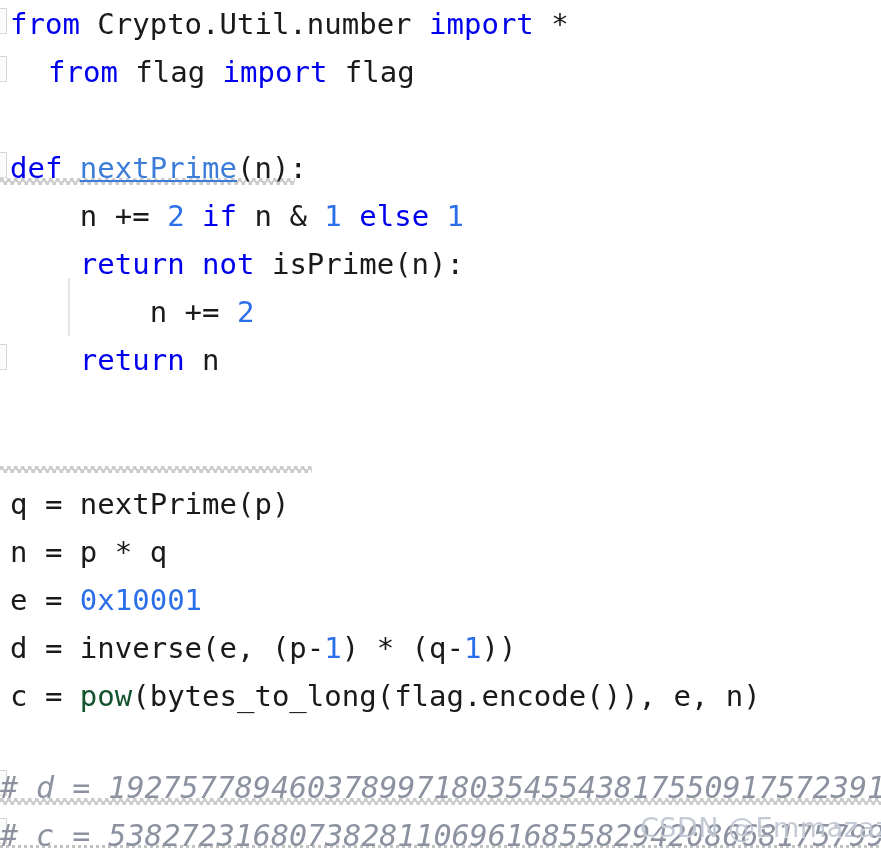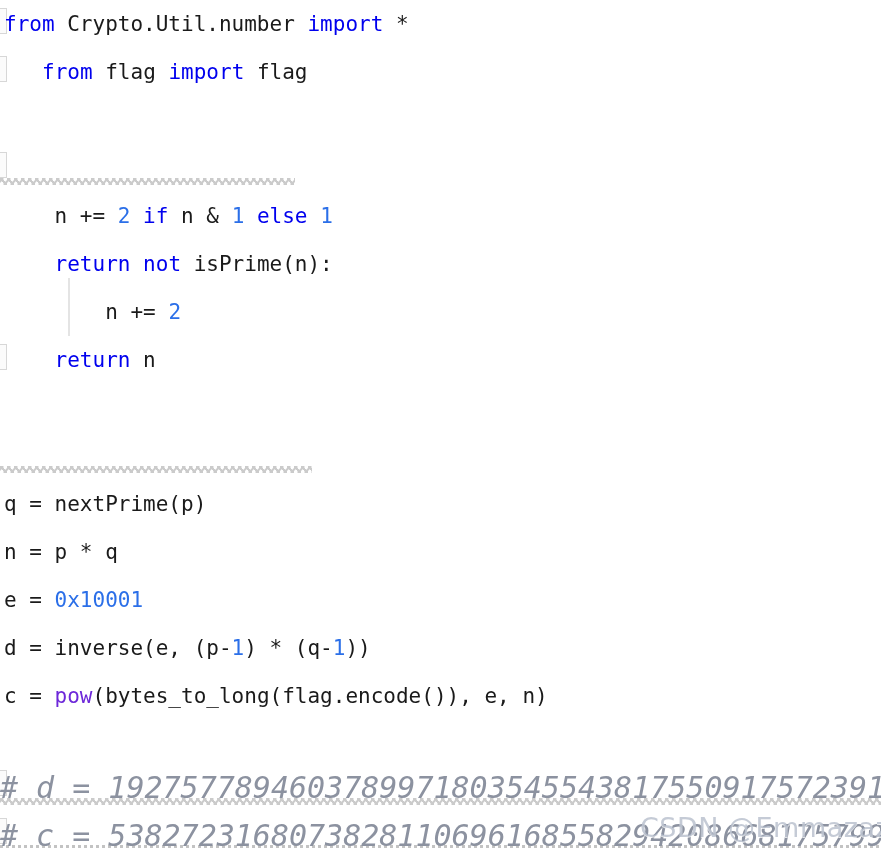--- a/index.html
+++ b/index.html
@@ -39,37 +39,37 @@
   
   .indent-guide {
     position: absolute;
     width: 2px;
     background: #e4e4e4;
   }
 
   
   .code-line {
     position: absolute;
-    left: 4px;
+    left: 10px;
     height: 48px;
     line-height: 48px;
     white-space: pre;
-    font-size: 21px;
+    font-size: 29px;
     letter-spacing: 0px;
     font-family: "DejaVu Sans Mono", "Liberation Mono", monospace;
     color: #1a1a1a;
     text-align: right;
   }
 
   
   .kw        { color: #0000ee; }      
   .fn-def    { color: #3b7dd8; text-decoration: underline; text-decoration-color:#3b7dd8; }
   .plain     { color: #1a1a1a; }
   .num       { color: #2b6fe8; }
-  .builtin   { color: #6d28d9; }
+  .builtin   { color: #14532d; }
   .op        { color: #1a1a1a; }
 
   
   .comment-line {
     position: absolute;
     left: 0px;
     height: 48px;
     line-height: 48px;
     white-space: pre;
     font-size: 30px;
@@ -125,20 +125,21 @@
     <div class="gutter-mark" style="top: 770px;"></div>
     <div class="gutter-mark" style="top: 818px;"></div>
     <div class="indent-guide" style="left: 68px; top: 278px; height: 58px;"></div>
     <div class="squiggle" style="left: 0px; top: 178px; width: 295px;"></div>
     <div class="squiggle" style="left: 0px; top: 466px; width: 312px;"></div>
     <div class="squiggle" style="left: 0px; top: 798px; width: 881px;"></div>
     <div class="dotted-underline" style="left: 0px; top: 845px; width: 881px;"></div>
     <div class="code-line" style="top: 0px;"><span class="kw">from</span><span class="plain"> Crypto.Util.number </span><span class="kw">import</span><span class="plain"> </span><span class="op">*</span></div>
     <div class="code-line" style="top: 48px; padding-left: 38px;"><span class="kw">from</span><span class="plain"> flag </span><span class="kw">import</span><span class="plain"> flag</span></div>
     <div class="code-line" style="top: 96px;"><span class="plain"></span></div>
+    <div class="code-line" style="top: 144px;"><span class="kw">def</span><span class="plain"> </span><span class="fn-def">nextPrime</span><span class="plain">(n):</span></div>
     <div class="code-line" style="top: 192px;"><span class="plain">    n += </span><span class="num">2</span><span class="plain"> </span><span class="kw">if</span><span class="plain"> n &amp; </span><span class="num">1</span><span class="plain"> </span><span class="kw">else</span><span class="plain"> </span><span class="num">1</span></div>
     <div class="code-line" style="top: 240px;"><span class="plain">    </span><span class="kw">return</span><span class="plain"> </span><span class="kw">not</span><span class="plain"> isPrime(n):</span></div>
     <div class="code-line" style="top: 288px;"><span class="plain">        n += </span><span class="num">2</span></div>
     <div class="code-line" style="top: 336px;"><span class="plain">    </span><span class="kw">return</span><span class="plain"> n</span></div>
     <div class="code-line" style="top: 384px;"><span class="plain"></span></div>
     <div class="code-line" style="top: 528px;"><span class="plain">n = p * q</span></div>
     <div class="code-line" style="top: 480px;"><span class="plain">q = nextPrime(p)</span></div>
     <div class="code-line" style="top: 576px;"><span class="plain">e = </span><span class="num">0x10001</span></div>
     <div class="code-line" style="top: 624px;"><span class="plain">d = inverse(e, (p-</span><span class="num">1</span><span class="plain">) * (q-</span><span class="num">1</span><span class="plain">))</span></div>
     <div class="code-line" style="top: 672px;"><span class="plain">c = </span><span class="builtin">pow</span><span class="plain">(bytes_to_long(flag.encode()), e, n)</span></div>

